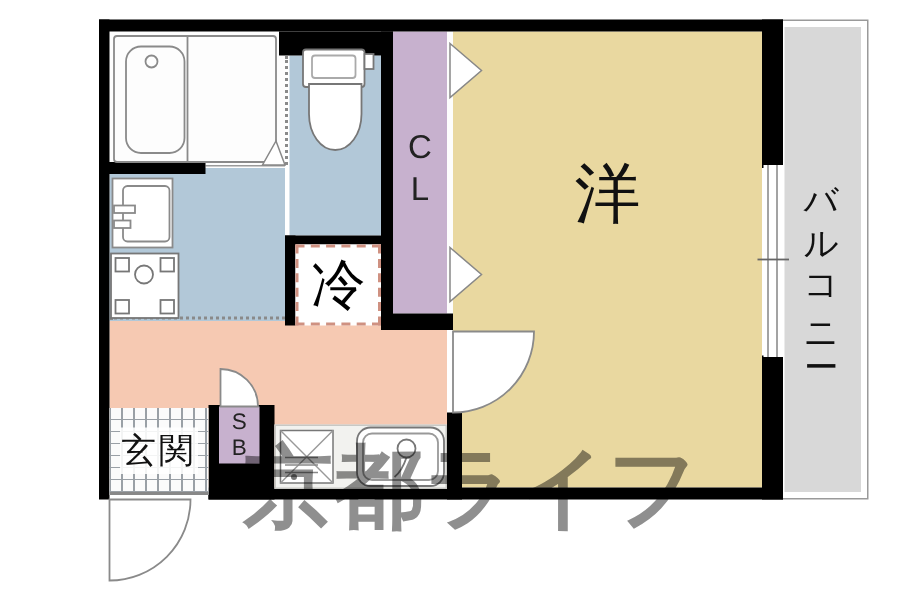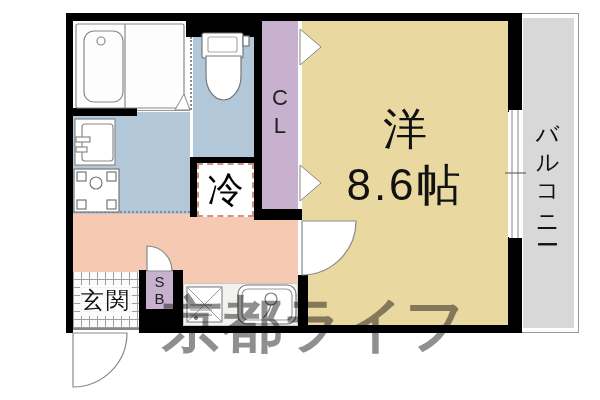--- a/index.html
+++ b/index.html
@@ -151,21 +151,20 @@
 
     <g fill="#fff" stroke="#888" stroke-width="1">
       <path d="M300,29 L321,47 L300,65 Z"></path>
       <path d="M300,165 L321,183 L300,201 Z"></path>
     </g>
 
     <path d="M175,110 L190,110 L184,94 Z" fill="#fff" stroke="#888" stroke-width="1"></path>
   </svg>
 
   <div class="abs" id="room-label">洋</div>
-  <div class="abs" id="room-size">8.6帖</div>
   <div class="label stack" id="cl-label">
     <div class="stack">
       <span>C</span>
       <span>L</span>
     </div>
   </div>
   <div class="label" id="genkan-label">
     <span>玄関</span>
   </div>
 

